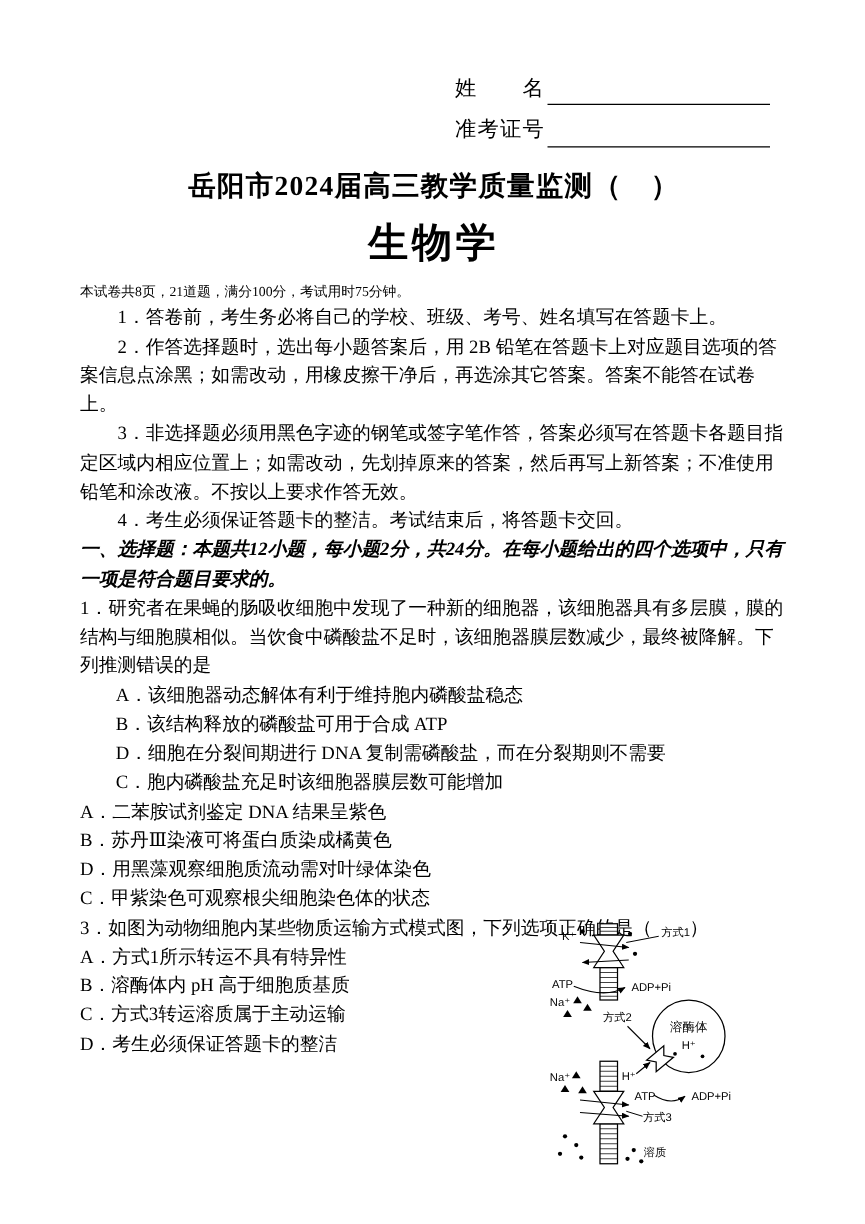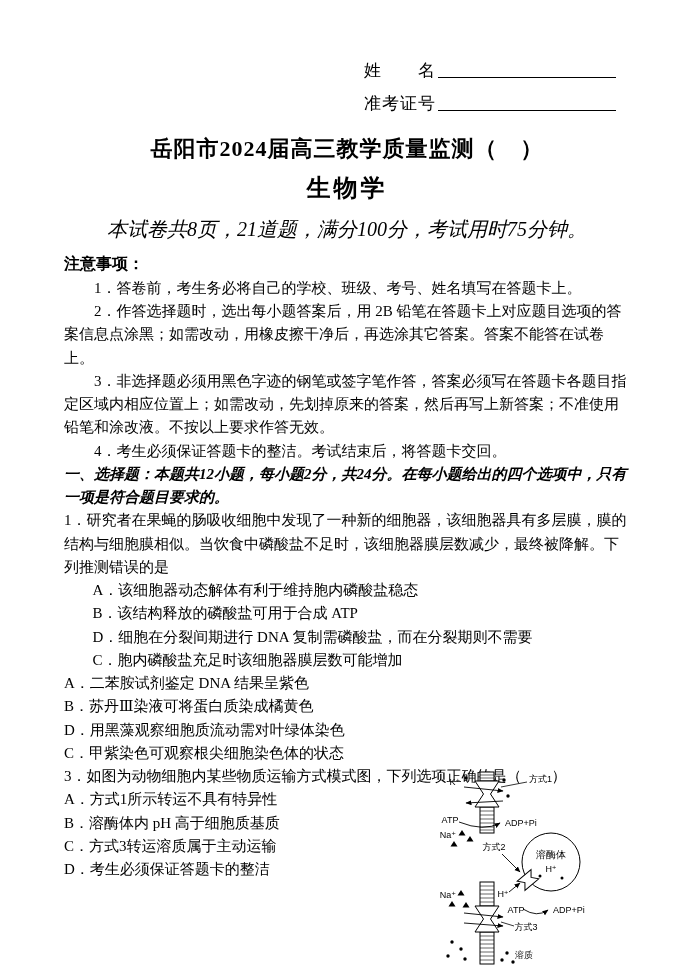--- a/index.html
+++ b/index.html
@@ -13,27 +13,27 @@
     font-family: "Liberation Serif", "DejaVu Serif", serif;
     font-size: 15px;
     line-height: 1.55;
     padding: 58px 62px 10px 64px;
     position: relative;
     overflow: hidden;
   }
 
   
   .name-block { width: 252px; margin-left: 300px; }
-  .name-row { display: flex; align-items: flex-start; font-size: 17px; margin-bottom: 7px; }
+  .name-row { display: flex; align-items: flex-end; font-size: 17px; margin-bottom: 7px; }
   .field-label { white-space: pre; letter-spacing: 1px; }
   .fill-line { flex: 1; border-bottom: 1.5px solid #000; height: 1.15em; margin-left: 2px; }
 
   .title { text-align: center; font-size: 22px; font-weight: bold; margin-top: 14px; letter-spacing: 1px; }
-  .subject { text-align: center; font-size: 24px; font-weight: bold; margin-top: 4px; letter-spacing: 3px; }
-  .info { text-align: center; font-size: 20px; margin-top: 7px; font-style: italic; }
+  .subject { text-align: center; font-size: 32px; font-weight: bold; margin-top: 4px; letter-spacing: 3px; }
+  .info { font-size: 11px; margin-top: 7px; }
 
   .notice-head { font-weight: bold; font-size: 16px; margin-top: 7px; }
   .notice-item { text-indent: 2em; }
 
   .section-head { font-weight: bold; font-style: italic; }
 
   .question .stem { }
   .opt { }
   .opt.indented { padding-left: 1.9em; }
 
@@ -65,21 +65,20 @@
     <div class="name-row">
       <span class="field-label">准考证号</span>
       <span class="fill-line"></span>
     </div>
   </div>
 
   <h1 class="title">岳阳市2024届高三教学质量监测（　）</h1>
   <h2 class="subject">生物学</h2>
   <p class="info">本试卷共8页，21道题，满分100分，考试用时75分钟。</p>
 
-  <p class="notice-head">注意事项：</p>
   <p class="notice-item">1．答卷前，考生务必将自己的学校、班级、考号、姓名填写在答题卡上。</p>
   <p class="notice-item">2．作答选择题时，选出每小题答案后，用 2B 铅笔在答题卡上对应题目选项的答案信息点涂黑；如需改动，用橡皮擦干净后，再选涂其它答案。答案不能答在试卷上。</p>
   <p class="notice-item">3．非选择题必须用黑色字迹的钢笔或签字笔作答，答案必须写在答题卡各题目指定区域内相应位置上；如需改动，先划掉原来的答案，然后再写上新答案；不准使用铅笔和涂改液。不按以上要求作答无效。</p>
   <p class="notice-item">4．考生必须保证答题卡的整洁。考试结束后，将答题卡交回。</p>
 
   <p class="section-head">一、选择题：本题共12小题，每小题2分，共24分。在每小题给出的四个选项中，只有一项是符合题目要求的。</p>
 
   <div class="question">
     <p class="stem">1．研究者在果蝇的肠吸收细胞中发现了一种新的细胞器，该细胞器具有多层膜，膜的结构与细胞膜相似。当饮食中磷酸盐不足时，该细胞器膜层数减少，最终被降解。下列推测错误的是</p>
     <p class="opt indented">A．该细胞器动态解体有利于维持胞内磷酸盐稳态</p>

